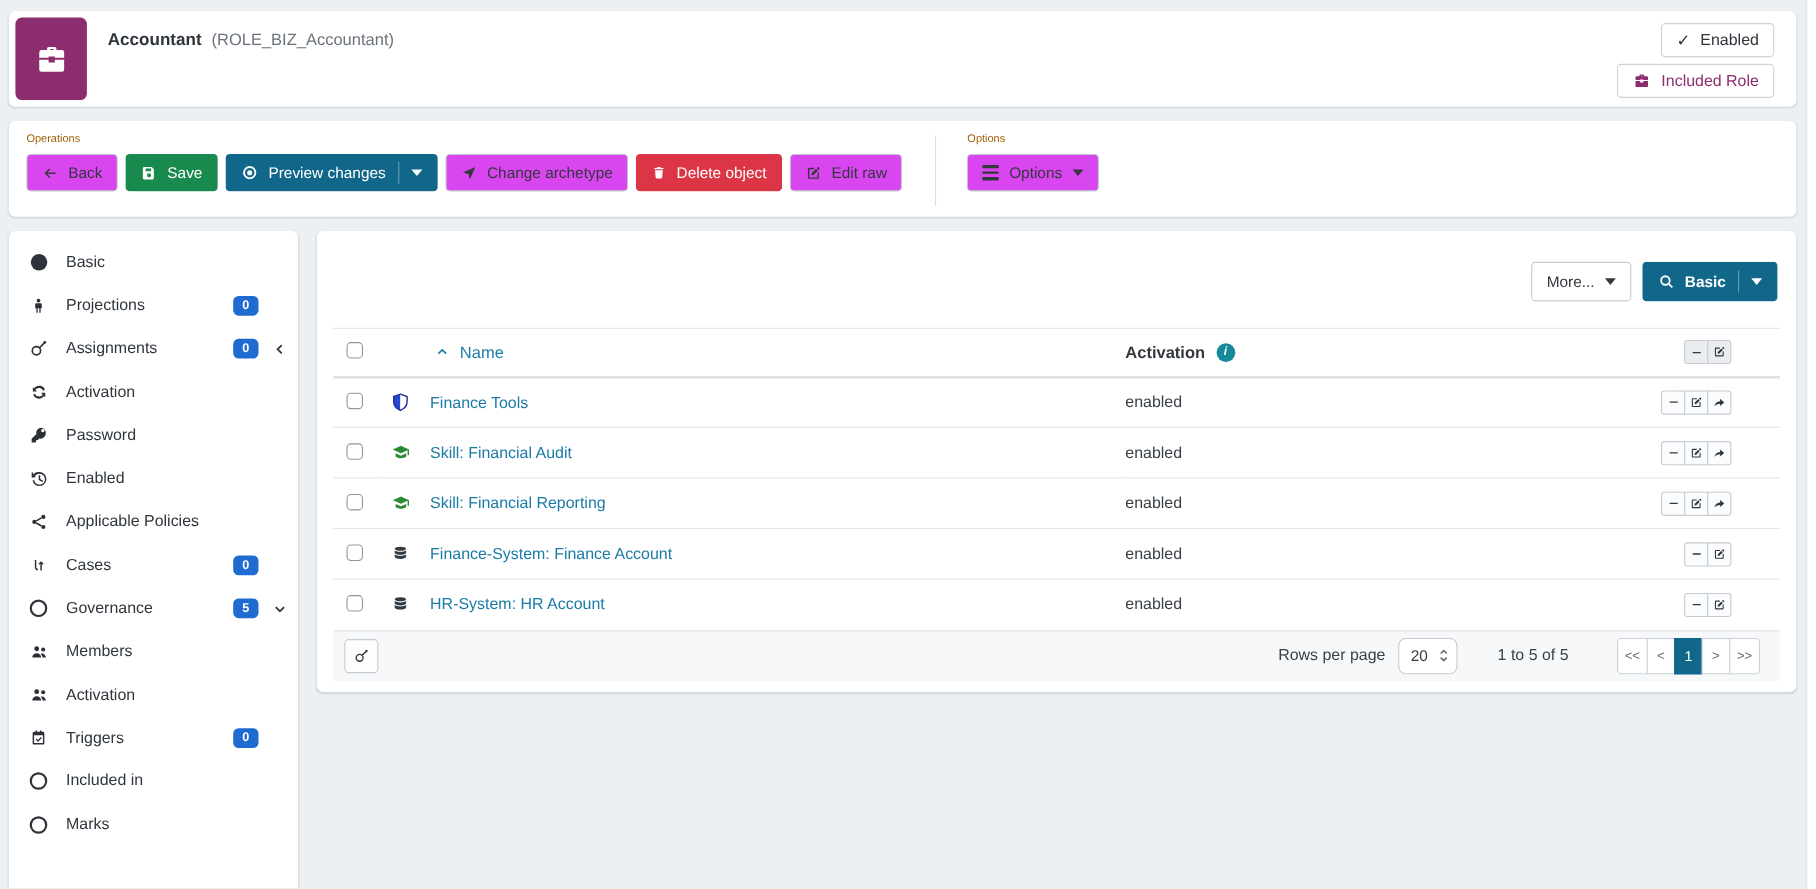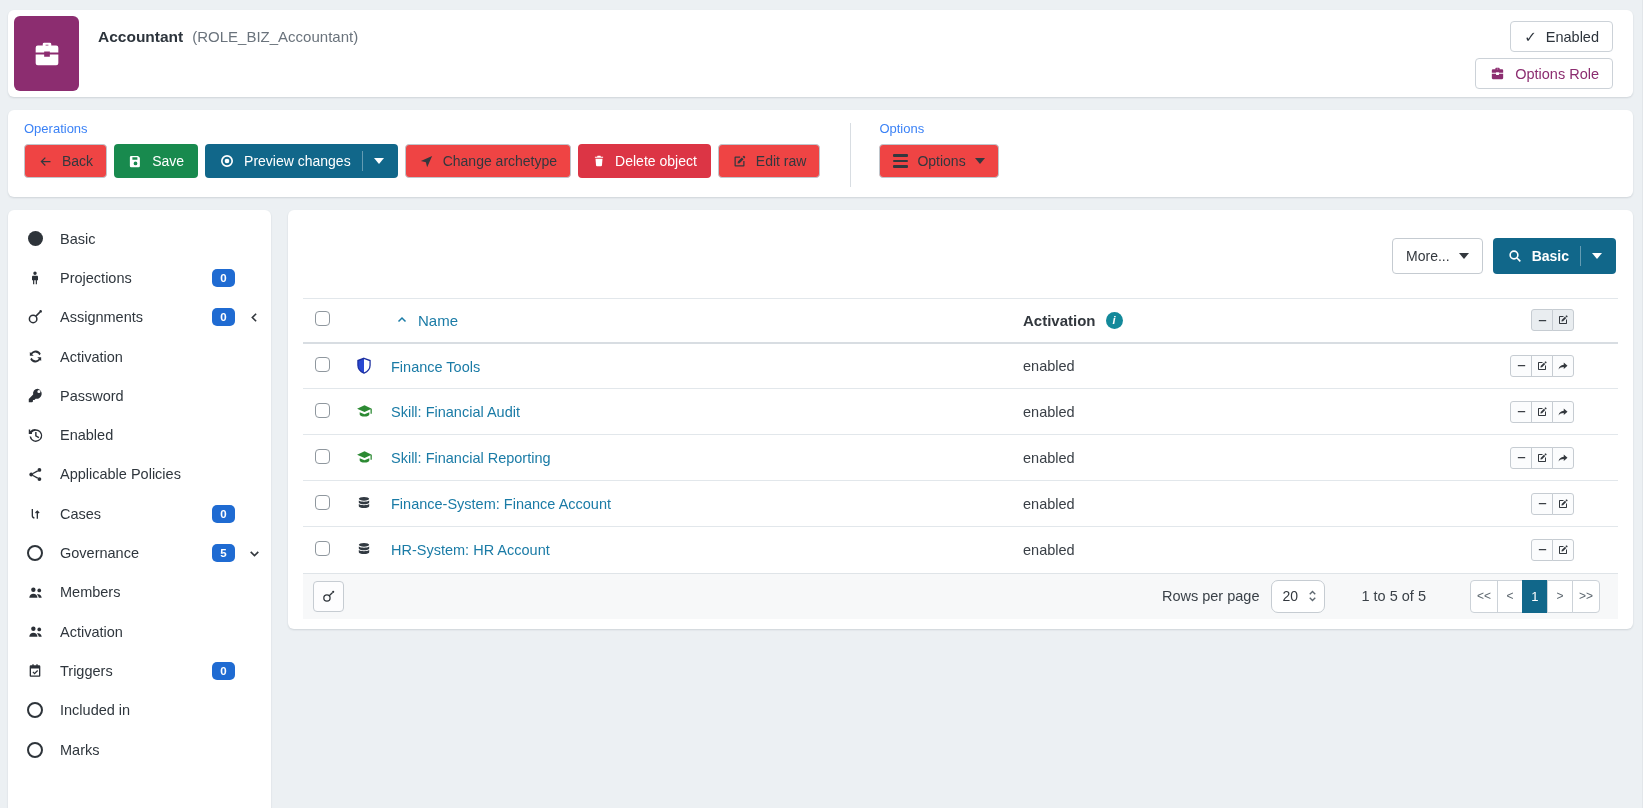--- a/index.html
+++ b/index.html
@@ -18,26 +18,26 @@
 .obj-title{font-weight:bold;font-size:15.5px;color:#2d343c}
 .obj-subtitle{font-size:15px;color:#6a737c}
 .badges{margin-left:auto;display:flex;flex-direction:column;align-items:flex-end;gap:6px;padding:11px 20px 0 0}
 .chip{display:inline-flex;align-items:center;gap:9px;height:31px;padding:0 13px;
   border:1px solid #ccd2d8;border-radius:4px;background:#fff;font-size:14.5px;color:#2d343c}
 .chip .checkmark{font-weight:bold;font-size:15px;color:#2d343c}
 .chip-role{color:var(--purple,#8c2d70)}
 
 
 .card-ops{height:87px;display:flex;align-items:flex-start;padding:11px 16px;margin-bottom:13px}
-.ops-label{font-size:13px;color:#3b82f6;margin-bottom:8px}
+.ops-label{font-size:10px;color:#a16207;margin-bottom:8px}
 .btn-row{display:flex;gap:7px}
 .btn{height:34px;display:inline-flex;align-items:center;gap:9px;padding:0 13px;border-radius:4px;
   font-size:14px;border:1px solid transparent;cursor:pointer;white-space:nowrap;
   font-family:"Liberation Sans","DejaVu Sans",sans-serif}
-.btn-light{background:#ef4444;border-color:#bfc6cc;color:#33383e}
+.btn-light{background:#d946ef;border-color:#bfc6cc;color:#33383e}
 .btn-green{background:var(--green,#188a4e);color:#fff}
 .btn-primary{background:var(--primary,#11678a);color:#fff}
 .btn-red{background:var(--red,#dc3545);color:#fff}
 .btn .split{width:1px;height:20px;background:rgba(255,255,255,.35);margin:0 2px}
 .caret{width:0;height:0;border-left:5px solid transparent;border-right:5px solid transparent;
   border-top:6px solid currentColor;display:inline-block}
 .divider-v{width:1px;background:#d8dde2;height:64px;margin:2px 28px 0 30px}
 
 
 .content{display:flex;gap:17px;align-items:flex-start}
@@ -127,21 +127,21 @@
       <span class="chip">
         <span class="checkmark">✓</span>
         <span>Enabled</span>
       </span>
       <span class="chip chip-role">
         <span class="icon">
           <svg width="17" height="17" viewBox="0 0 24 24" fill="currentColor">
               <path d="M10 4h4a1 1 0 0 1 1 1v1h3.5A1.5 1.5 0 0 1 20 7.5V11h-6v-.8h-4v.8H4V7.5A1.5 1.5 0 0 1 5.5 6H9V5a1 1 0 0 1 1-1zm1 2h2v-.6h-2V6zM4 12.3h6V14h4v-1.7h6v6.2a1.5 1.5 0 0 1-1.5 1.5h-13A1.5 1.5 0 0 1 4 18.5v-6.2z"></path>
             </svg>
         </span>
-        <span>Options Role</span>
+        <span>Included Role</span>
       </span>
     </div>
   </div>
 
   <div class="card card-ops">
     <div>
       <div class="ops-label">Operations</div>
       <div class="btn-row">
         <button class="btn btn-light">
           <span class="icon">

